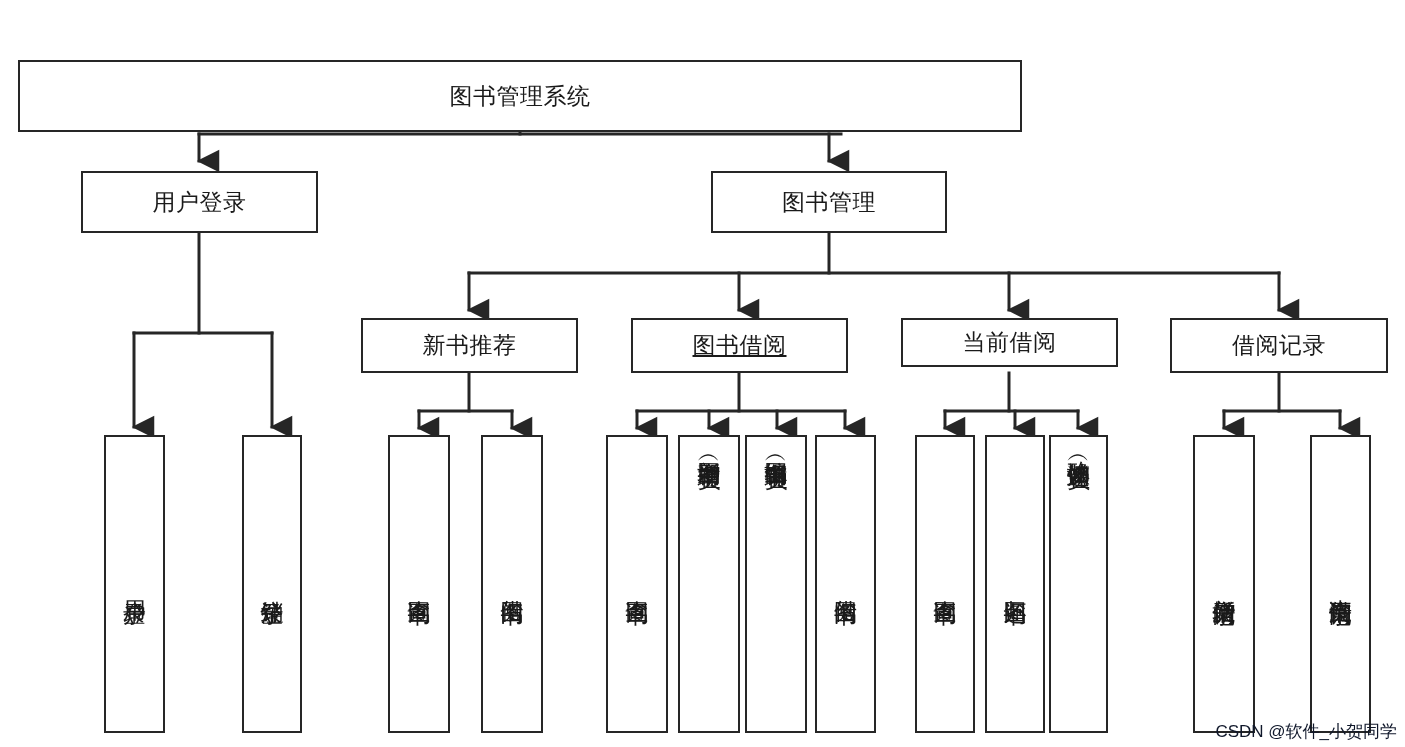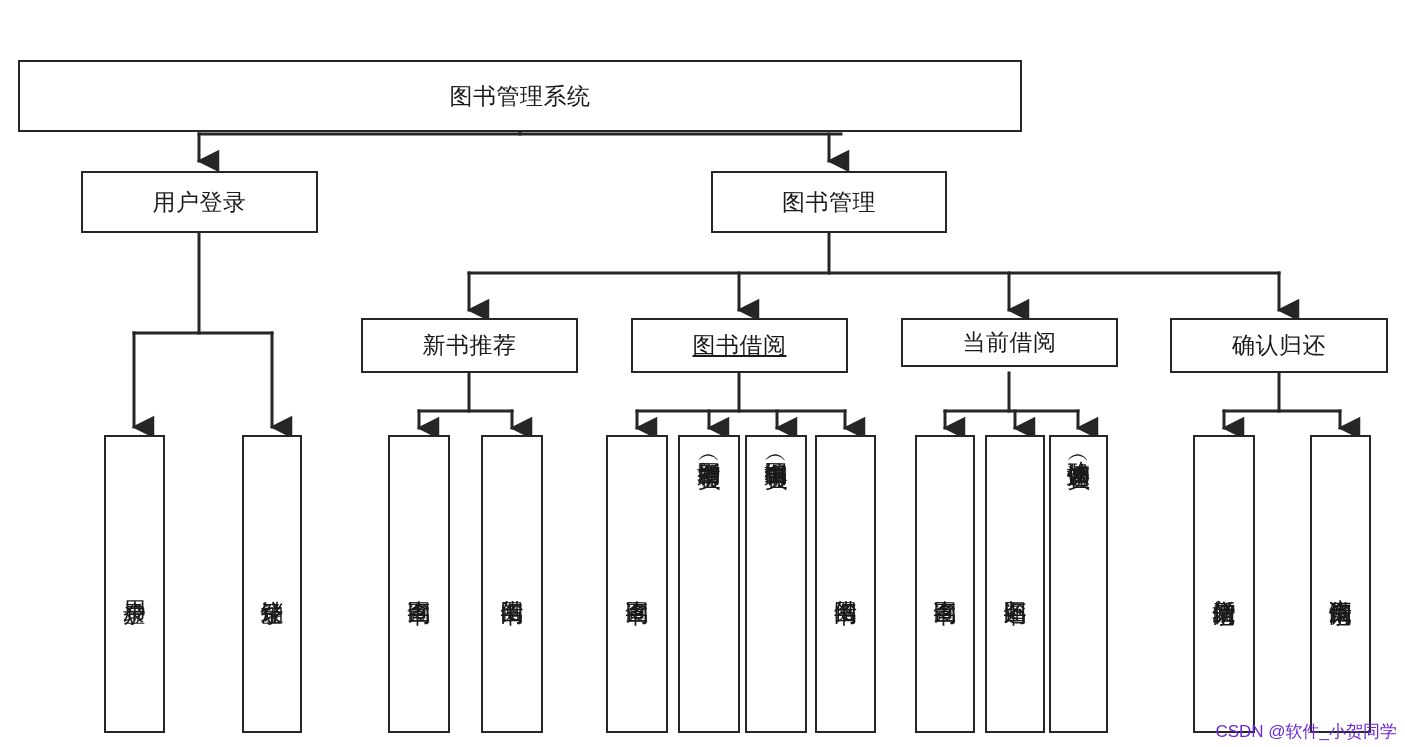--- a/index.html
+++ b/index.html
@@ -56,21 +56,21 @@
   }
   .node-v.centered {
     align-items: center;
     padding-top: 0;
   }
   .watermark {
     position: absolute;
     right: 8px;
     bottom: 4px;
     font-size: 17px;
-    color: #6d28d9;
+    color: #0f172a;
     white-space: nowrap;
     pointer-events: none;
   }
 </style>
 </head>
 <body>
 
 <div id="diagram-root">
 
   <svg class="tree-canvas" viewBox="0 0 1405 747">
@@ -138,21 +138,21 @@
   <div class="node-box node-h" style="left:361px; top:318px; width:217px; height:55px;">
     <span>新书推荐</span>
   </div>
   <div class="node-box node-h" style="left:631px; top:318px; width:217px; height:55px;text-decoration:underline;">
     <span>图书借阅</span>
   </div>
   <div class="node-box node-h" style="left:901px; top:318px; width:217px; height:49px;">
     <span>当前借阅</span>
   </div>
   <div class="node-box node-h" style="left:1170px; top:318px; width:218px; height:55px;">
-    <span>确认归还</span>
+    <span>借阅记录</span>
   </div>
 
   <div class="node-box node-v centered" style="left:104px; top:435px; width:61px; height:298px;">
     <span class="vtext">用户登录</span>
   </div>
   <div class="node-box node-v centered" style="left:242px; top:435px; width:60px; height:298px;">
     <span class="vtext">注销登录</span>
   </div>
 
   <div class="node-box node-v centered" style="left:388px; top:435px; width:62px; height:298px;">

